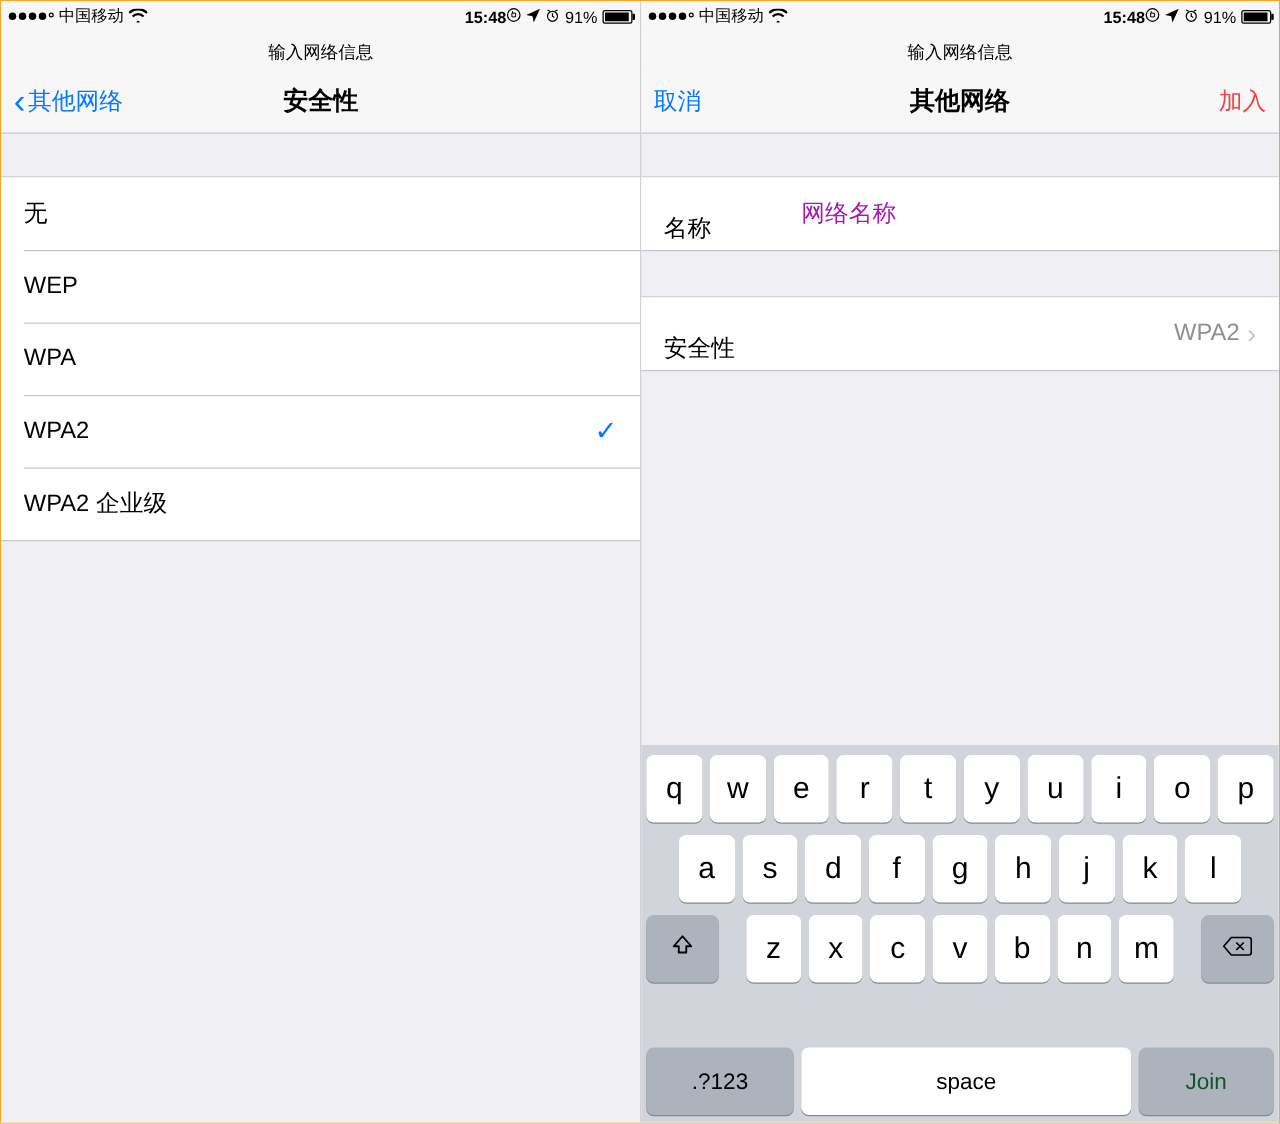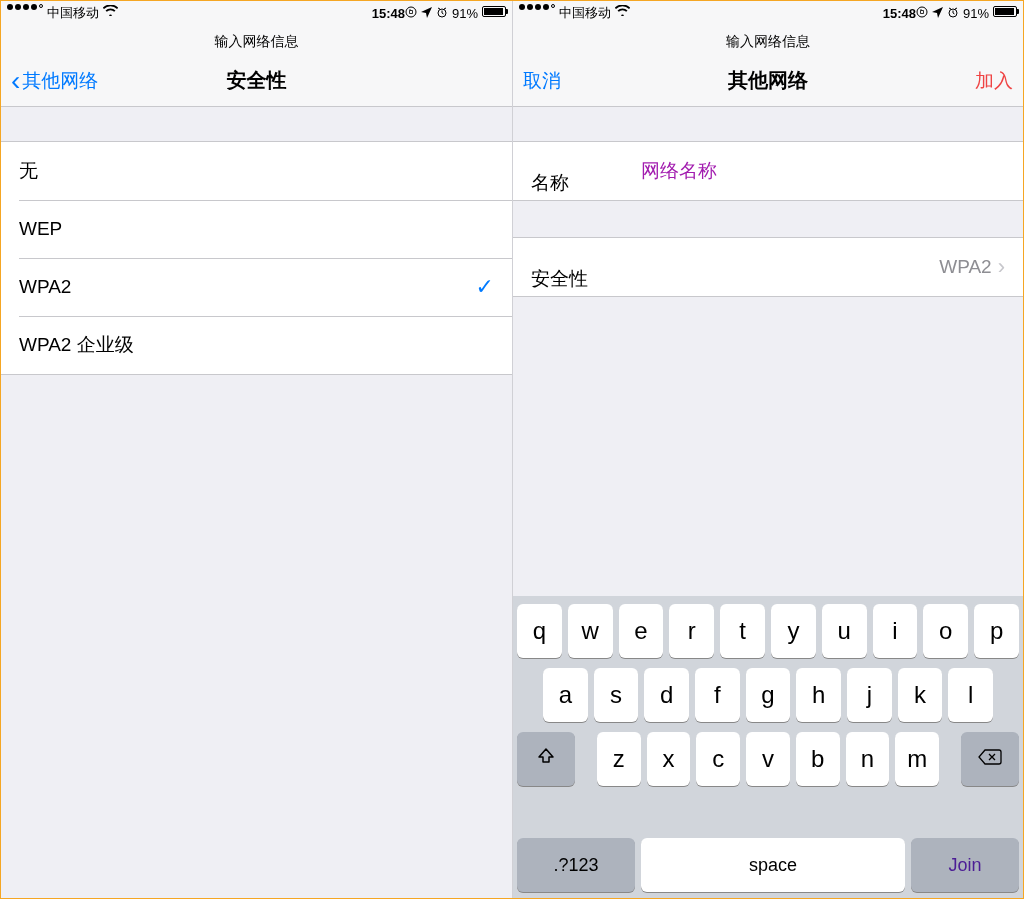--- a/index.html
+++ b/index.html
@@ -30,21 +30,21 @@
   
   .statusbar {
     height: 24px;
     display: flex;
     align-items: center;
     font-size: 13px;
     padding: 0 6px;
     background: #f7f7f8;
     color: #000;
   }
-  .sb-left, .sb-right { display: flex; gap: 4px; }
+  .sb-left, .sb-right { display: flex; align-items: center; gap: 4px; }
   .sb-center { flex: 1; text-align: right; font-weight: 600; }
   .dots { display: flex; gap: 2px; }
   .dot { width: 6px; height: 6px; border-radius: 50%; background: #000; }
   .dot.hollow { background: transparent; border: 1px solid #000; width: 4px; height: 4px; }
   .wifi-icon, .lock-icon, .loc-icon, .alarm-icon, .battery-box { display:inline-block; }
   .battery-box { width: 24px; height: 11px; border: 1px solid #000; border-radius: 2px; position: relative; }
   .battery-box::after { content:""; position:absolute; right:-3px; top:2px; width:2px; height:5px; background:#000; border-radius:0 1px 1px 0;}
   .battery-fill { position:absolute; left:1px; top:1px; bottom:1px; width: 88%; background:#000; }
 
   
@@ -107,21 +107,21 @@
     font-size:24px;
     color:#000;
   }
   .krow.r2 { padding: 0 26px; }
   .key.mod { background:#adb3bd; flex: 0 0 58px; }
   .krow.r3 { padding: 0 0; }
   .krow.r3 .gap { flex:0 0 10px; }
   .key.space { flex: 1; font-size:18px;}
   .krow.r4 .key { font-size:18px;margin-top:42px; }
   .key.num { background:#adb3bd; flex:0 0 118px;}
-  .key.join { background:#adb3bd; flex:0 0 108px; color:#4c1d95;}
+  .key.join { background:#adb3bd; flex:0 0 108px; color:#14532d;}
   .shift-glyph, .del-glyph { font-size:22px; }
 </style>
 </head>
 <body>
 
 <div class="frame">
 
   <div class="phone">
     <div class="statusbar">
       <div class="sb-left">
@@ -173,20 +173,23 @@
       </div>
       <div class="nav-title">安全性</div>
     </div>
 
     <div class="group">
       <div class="cell">
         <span>无</span>
       </div>
       <div class="cell">
         <span>WEP</span>
+      </div>
+      <div class="cell">
+        <span>WPA</span>
       </div>
       <div class="cell">
         <span>WPA2</span>
         <span class="check">✓</span>
       </div>
       <div class="cell">
         <span>WPA2 企业级</span>
       </div>
     </div>
   </div>

